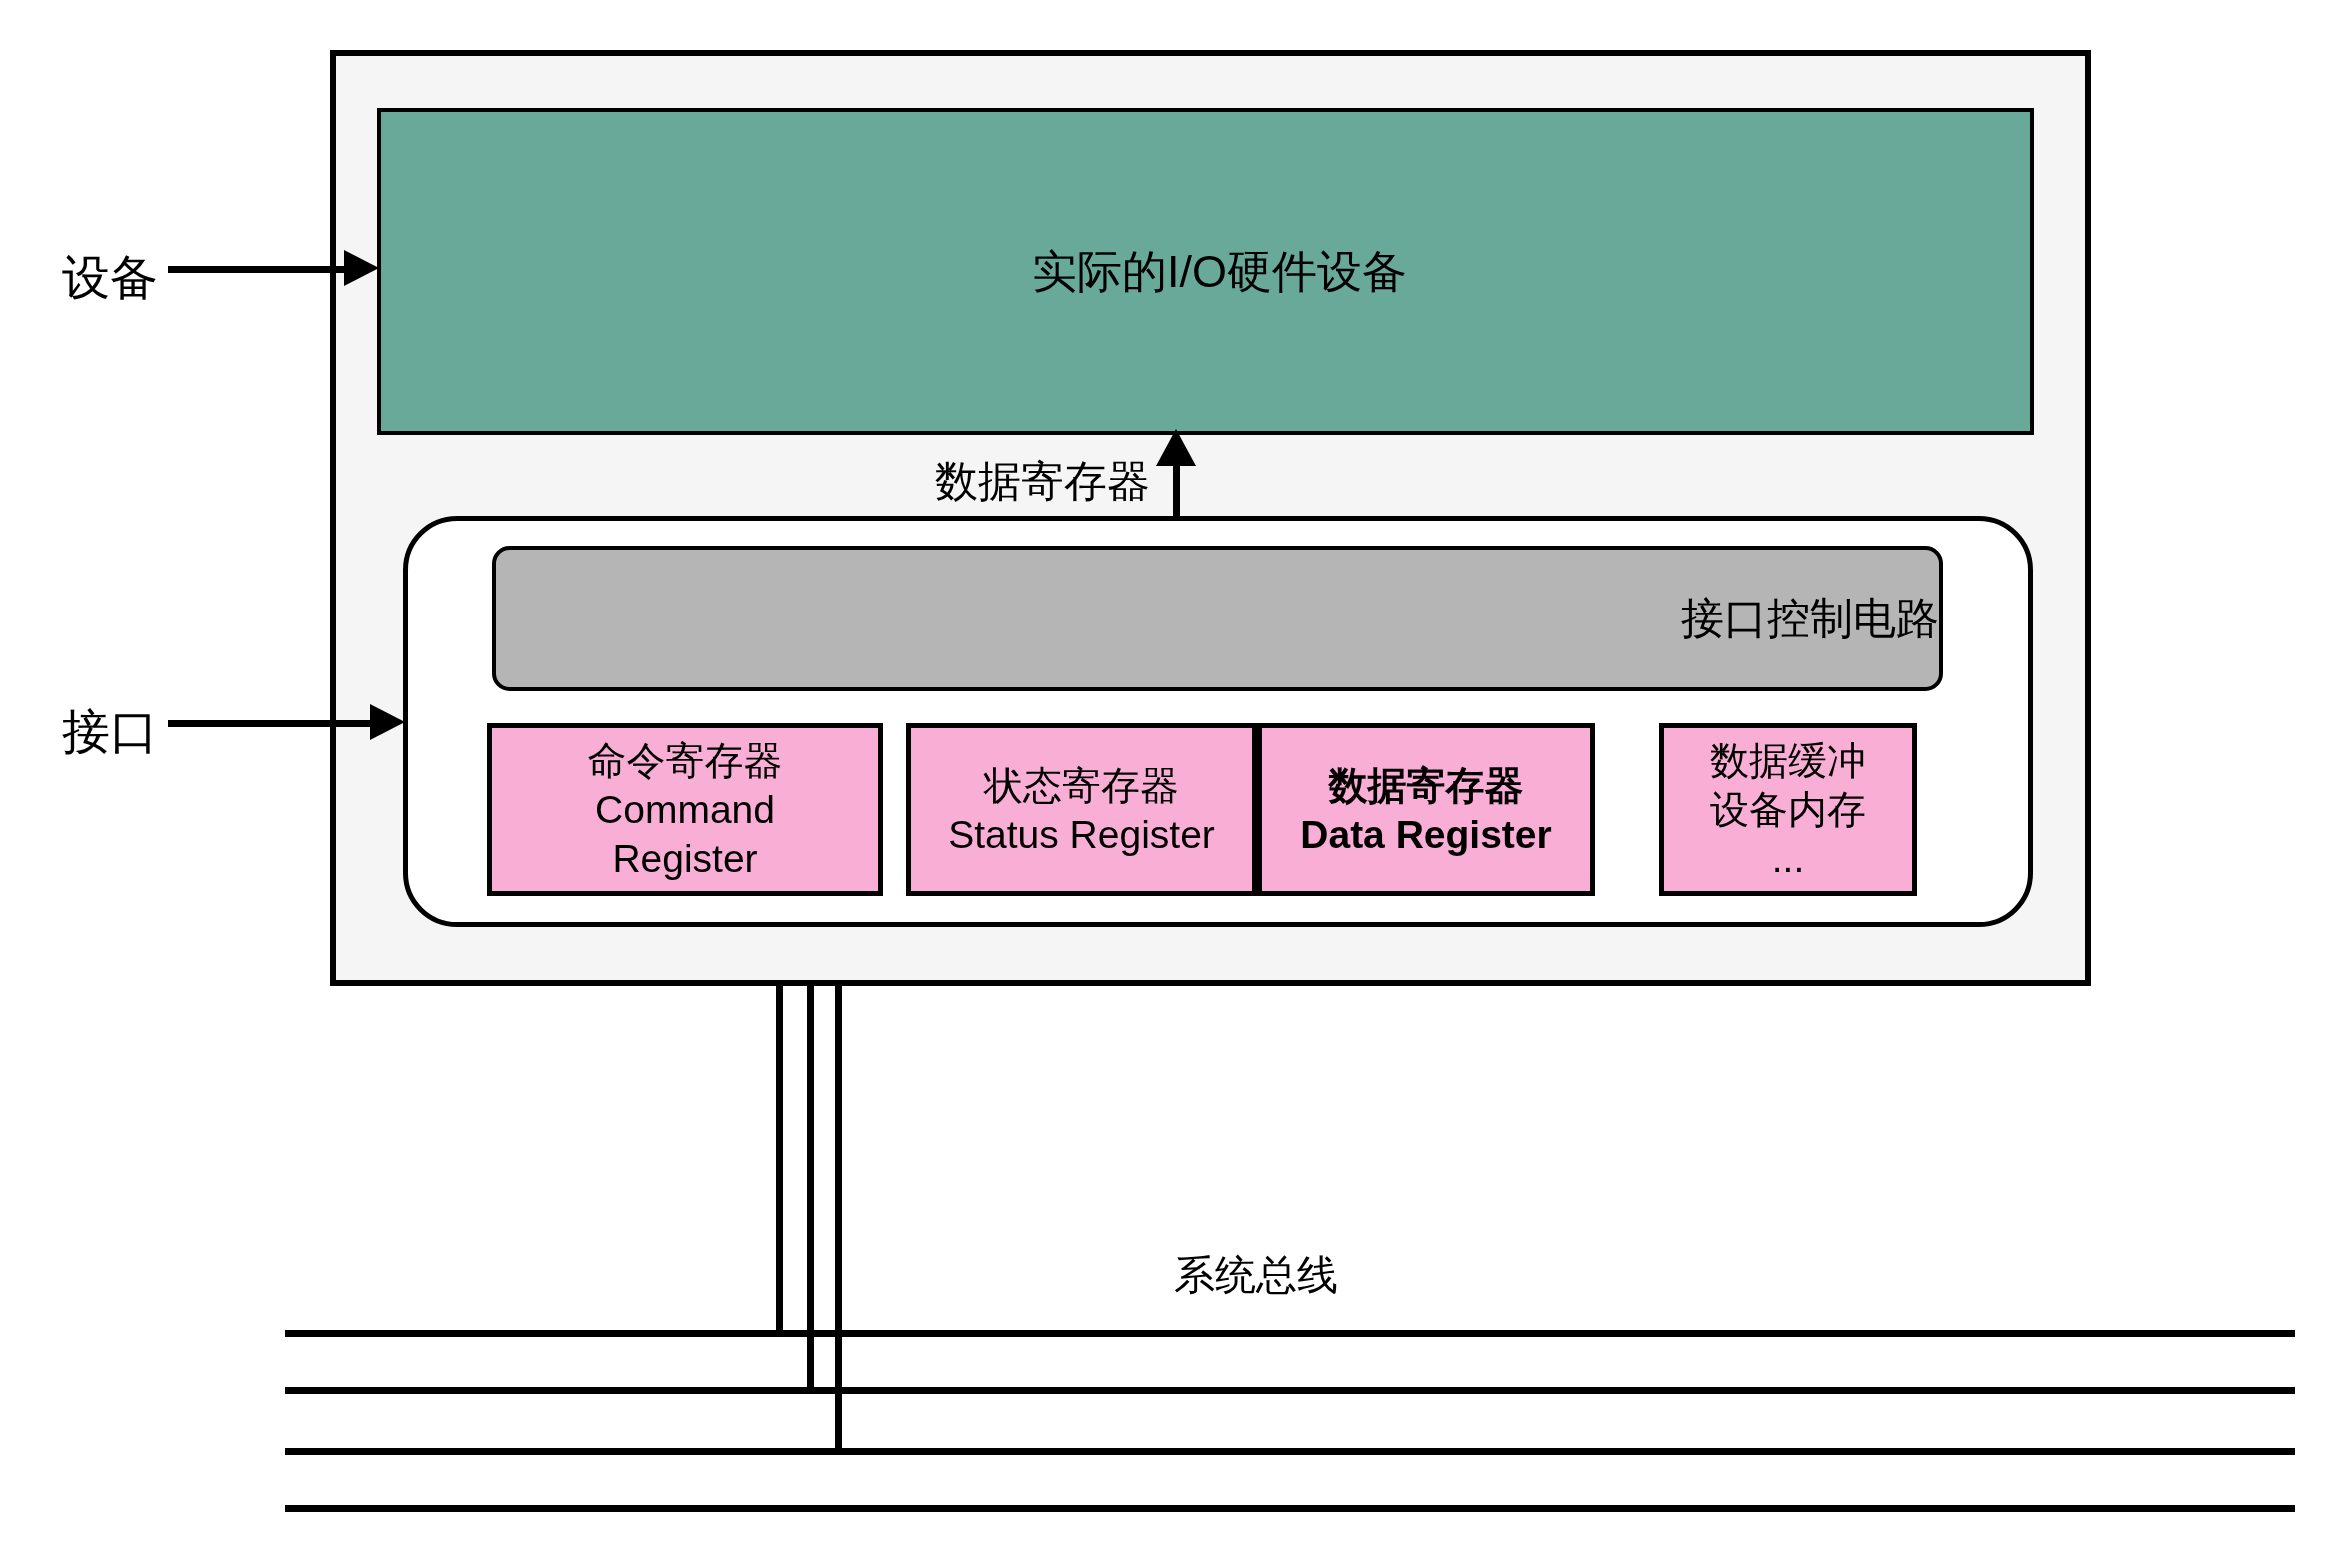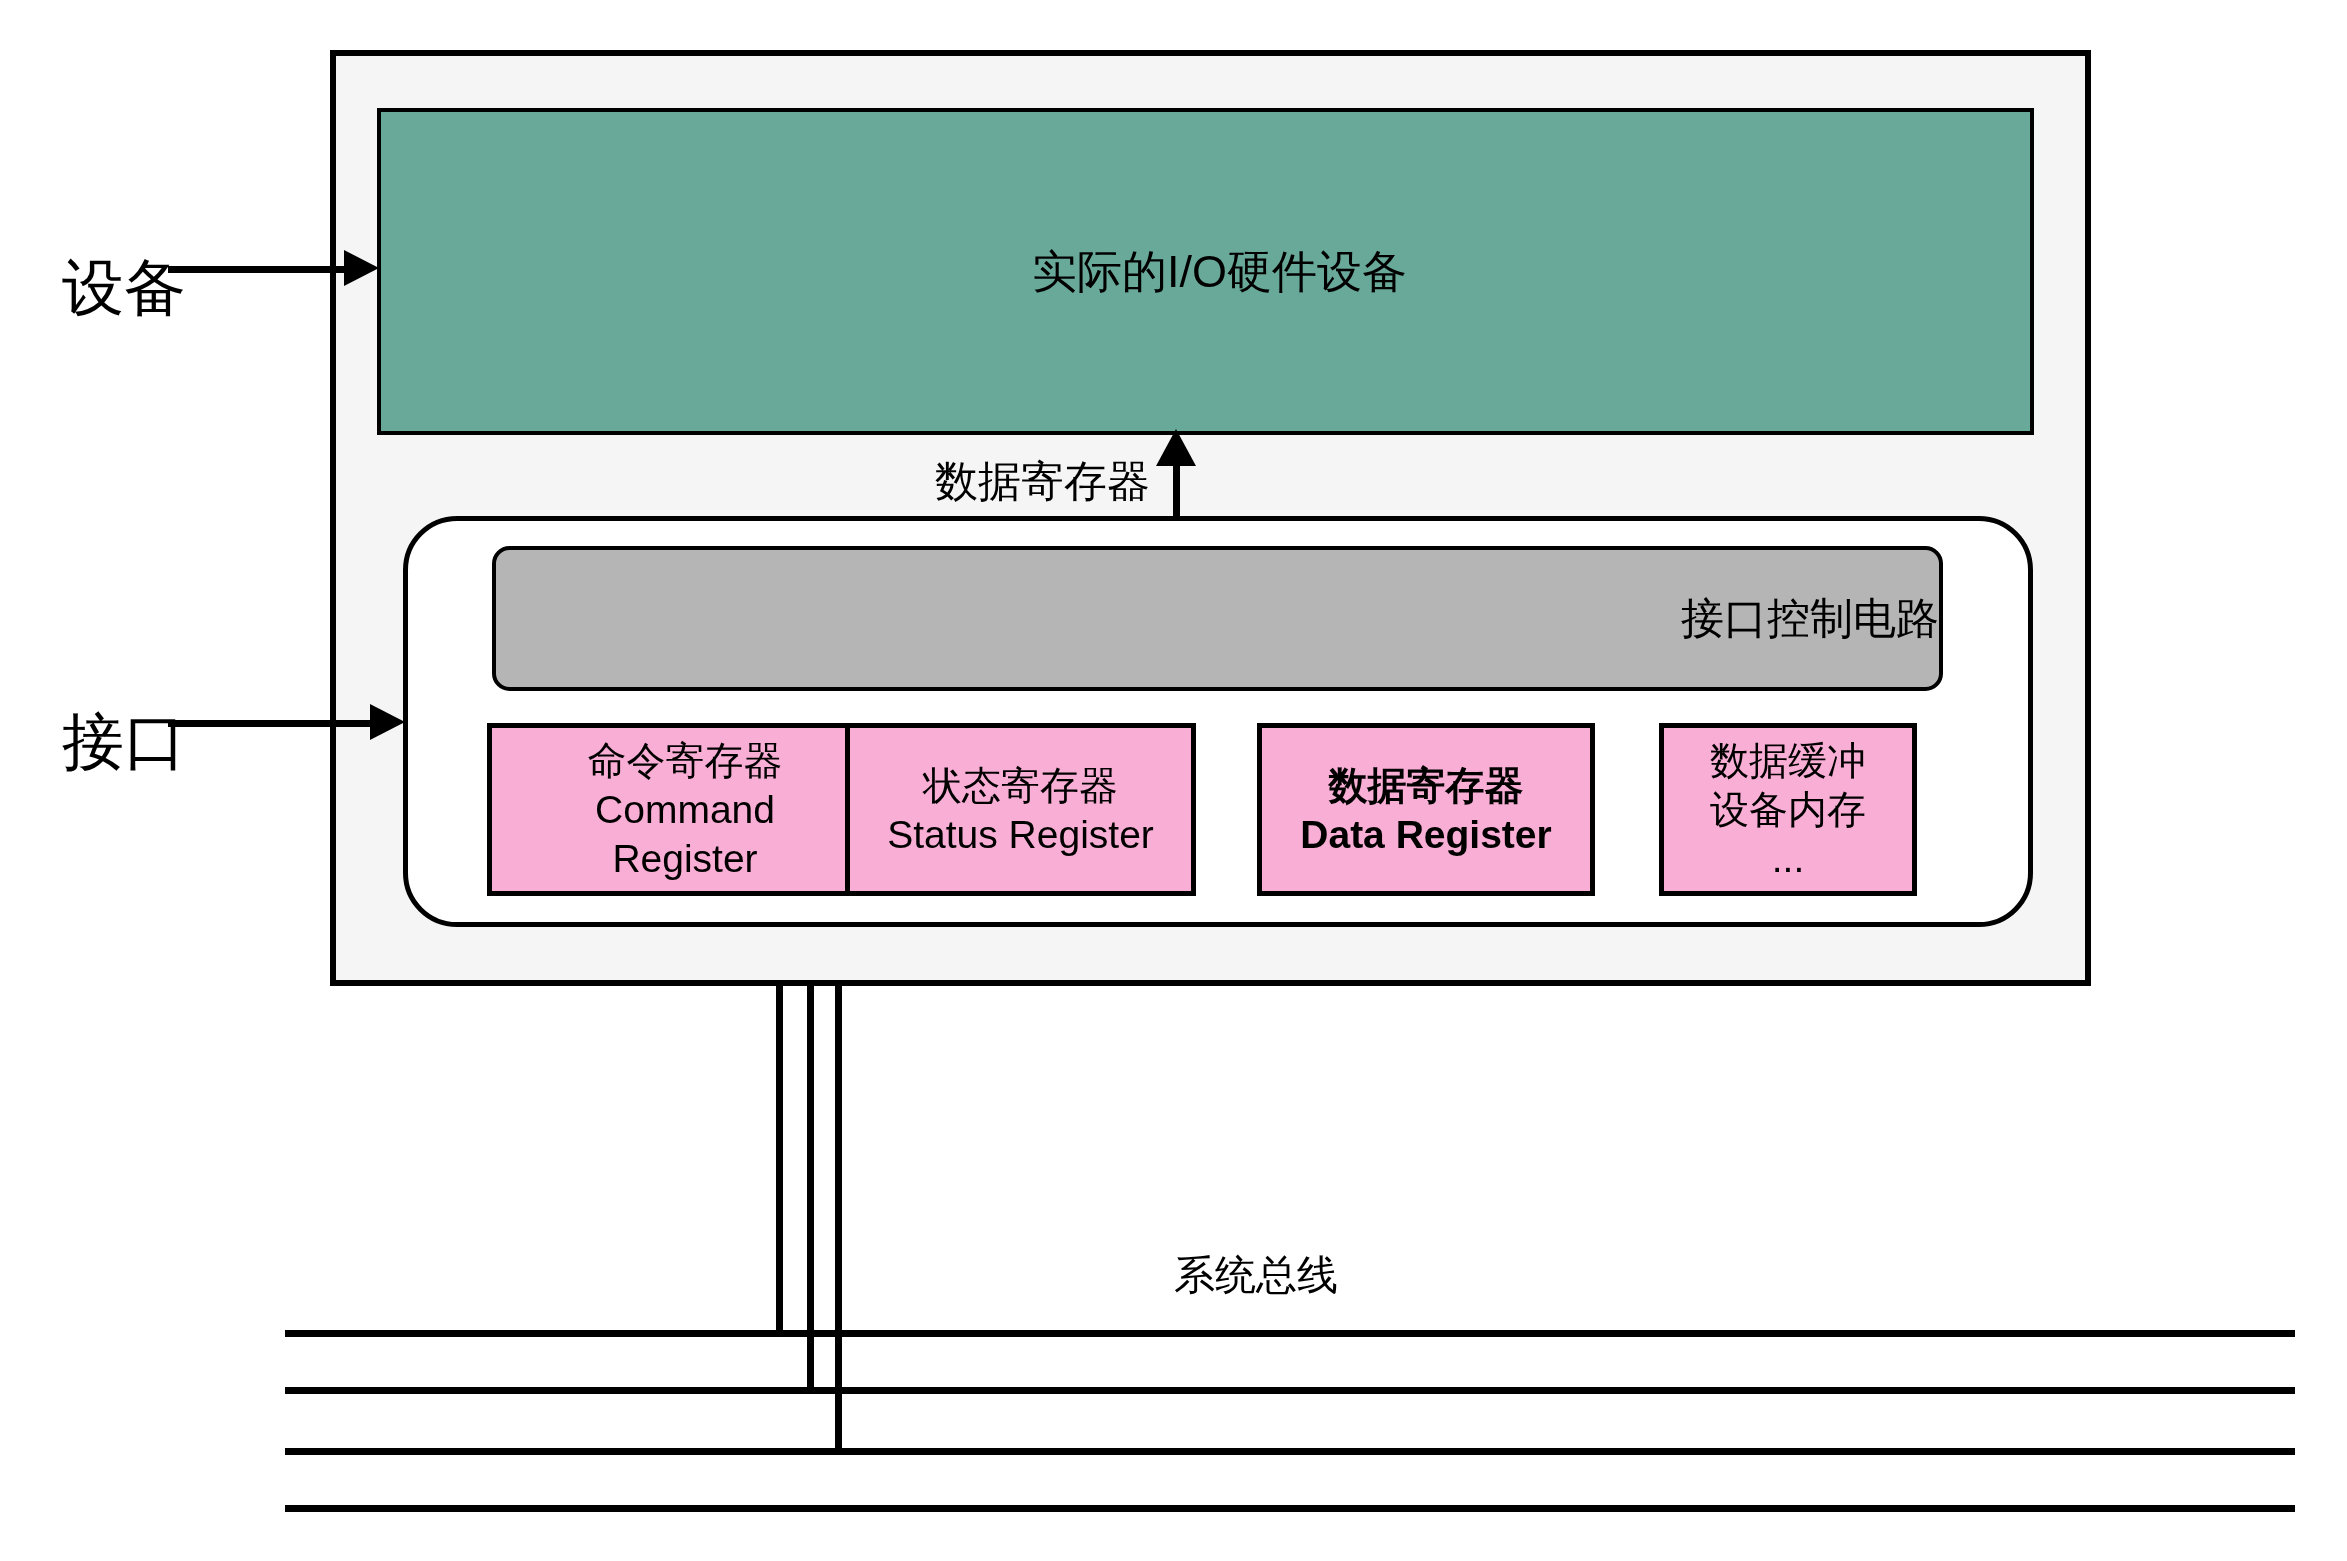--- a/index.html
+++ b/index.html
@@ -65,26 +65,26 @@
   .register {
     top: 723px; height: 173px;
     background: var(--register_fill, #F9AED5);
     border: 5.8px solid var(--line_color, #000);
     display: flex; flex-direction: column;
     align-items: center; justify-content: center;
     text-align: center;
     font-size: 39px; line-height: 49px;
   }
   .reg-1 { left: 487px;  width: 396px; }
-  .reg-2 { left: 845px;  width: 351px; }
+  .reg-2 { left: 906px;  width: 351px; }
   .reg-3 { left: 1257px; width: 338px; font-weight: bold; }
   .reg-4 { left: 1635px; width: 258px; margin-left: 24px; }
 
   
-  .side-label { font-size: 62px; white-space: nowrap; }
+  .side-label { font-size: 48px; white-space: nowrap; }
   .device-label    { left: 62px; top: 246px; }
   .interface-label { left: 62px; top: 700px; }
 
   
   .hline { background: var(--line_color, #000); height: 6.8px; }
   .vline { background: var(--line_color, #000); width: 6.8px; }
   .head-right {
     width: 0; height: 0;
     border-top: 18.4px solid transparent;
     border-bottom: 18.4px solid transparent;

